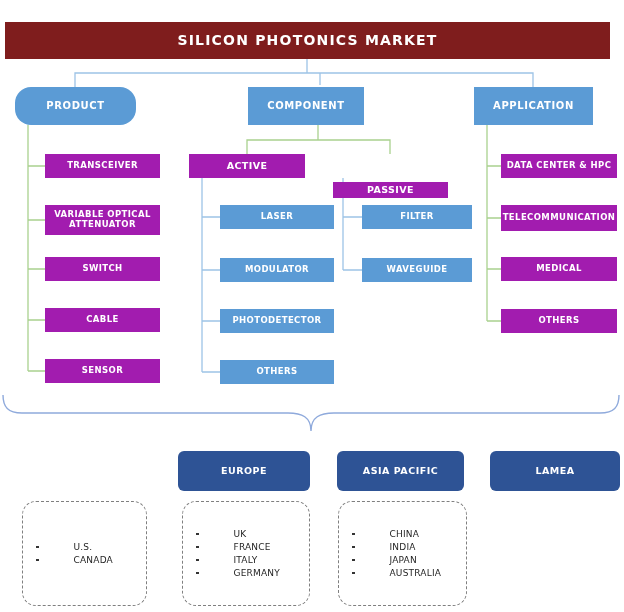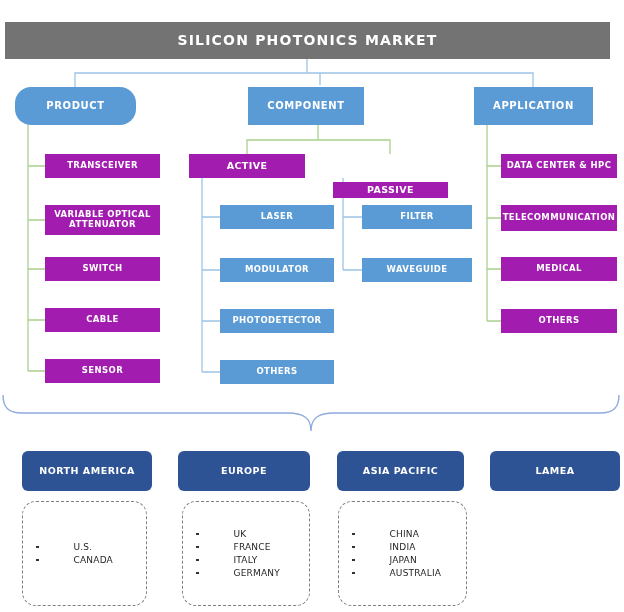--- a/index.html
+++ b/index.html
@@ -10,21 +10,21 @@
   svg.wires { position:absolute; inset:0; width:624px; height:612px; }
   .conn-blue  { stroke:#9DC3E6; stroke-width:1.3; fill:none; }
   .conn-green { stroke:#A9D18E; stroke-width:1.3; fill:none; }
   .brace      { stroke:#8FAADC; stroke-width:1.4; fill:none; }
 
   .box {
     position:absolute; display:flex; align-items:center; justify-content:center;
     color:#ffffff; font-weight:bold; text-align:center; box-sizing:border-box;
     line-height:1.15;
   }
-  .banner { background:#737373; font-size:14px; letter-spacing:1.2px; }
+  .banner { background:#7f1d1d; font-size:14px; letter-spacing:1.2px; }
   .blue   { background:#5B9BD5; }
   .green  { background:#a21caf; }
   .lvl1   { font-size:10px; letter-spacing:0.6px; }
   .item   { font-size:8.5px; letter-spacing:0.4px; padding:0 2px; }
   .navy   { background:#2E5395; border-radius:6px; font-size:9.5px; letter-spacing:0.5px; }
 
   .dashedbox {
     position:absolute; box-sizing:border-box; border:1px dashed #7F7F7F;
     border-radius:14px; background:#ffffff;
     display:flex; flex-direction:column; justify-content:center;
@@ -88,21 +88,20 @@
   <div class="box blue item" style="left:220px; top:360px; width:114px; height:24px;">OTHERS</div>
 
   <div class="box blue item" style="left:362px; top:205px; width:110px; height:24px;">FILTER</div>
   <div class="box blue item" style="left:362px; top:258px; width:110px; height:24px;">WAVEGUIDE</div>
 
   <div class="box green item" style="left:501px; top:154px; width:116px; height:24px;">DATA CENTER &amp; HPC</div>
   <div class="box green item" style="left:501px; top:205px; width:116px; height:26px;">TELECOMMUNICATION</div>
   <div class="box green item" style="left:501px; top:257px; width:116px; height:24px;">MEDICAL</div>
   <div class="box green item" style="left:501px; top:309px; width:116px; height:24px;">OTHERS</div>
 
-  <div class="box navy" style="left:22px; top:451px; width:130px; height:40px;">NORTH AMERICA</div>
   <div class="box navy" style="left:178px; top:451px; width:132px; height:40px;">EUROPE</div>
   <div class="box navy" style="left:337px; top:451px; width:127px; height:40px;">ASIA PACIFIC</div>
   <div class="box navy" style="left:490px; top:451px; width:130px; height:40px;">LAMEA</div>
 
   <div class="dashedbox" style="left:22px; top:501px; width:125px; height:105px;">
     <ul>
       <li>
           <span class="dot"></span>
           <span>U.S.</span>
         </li>

